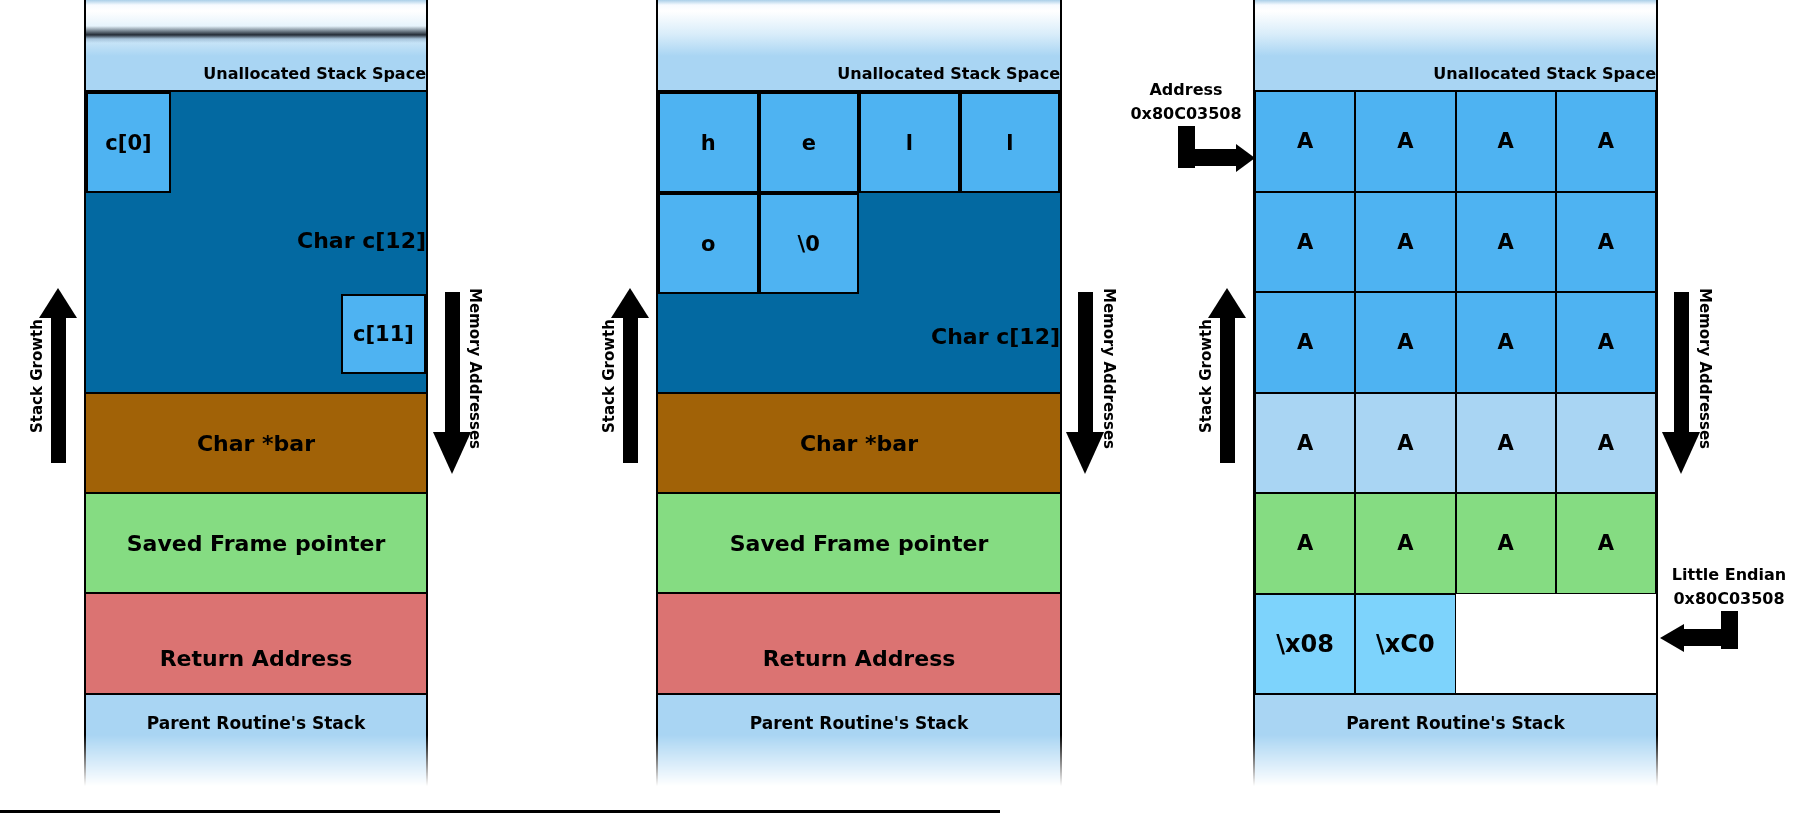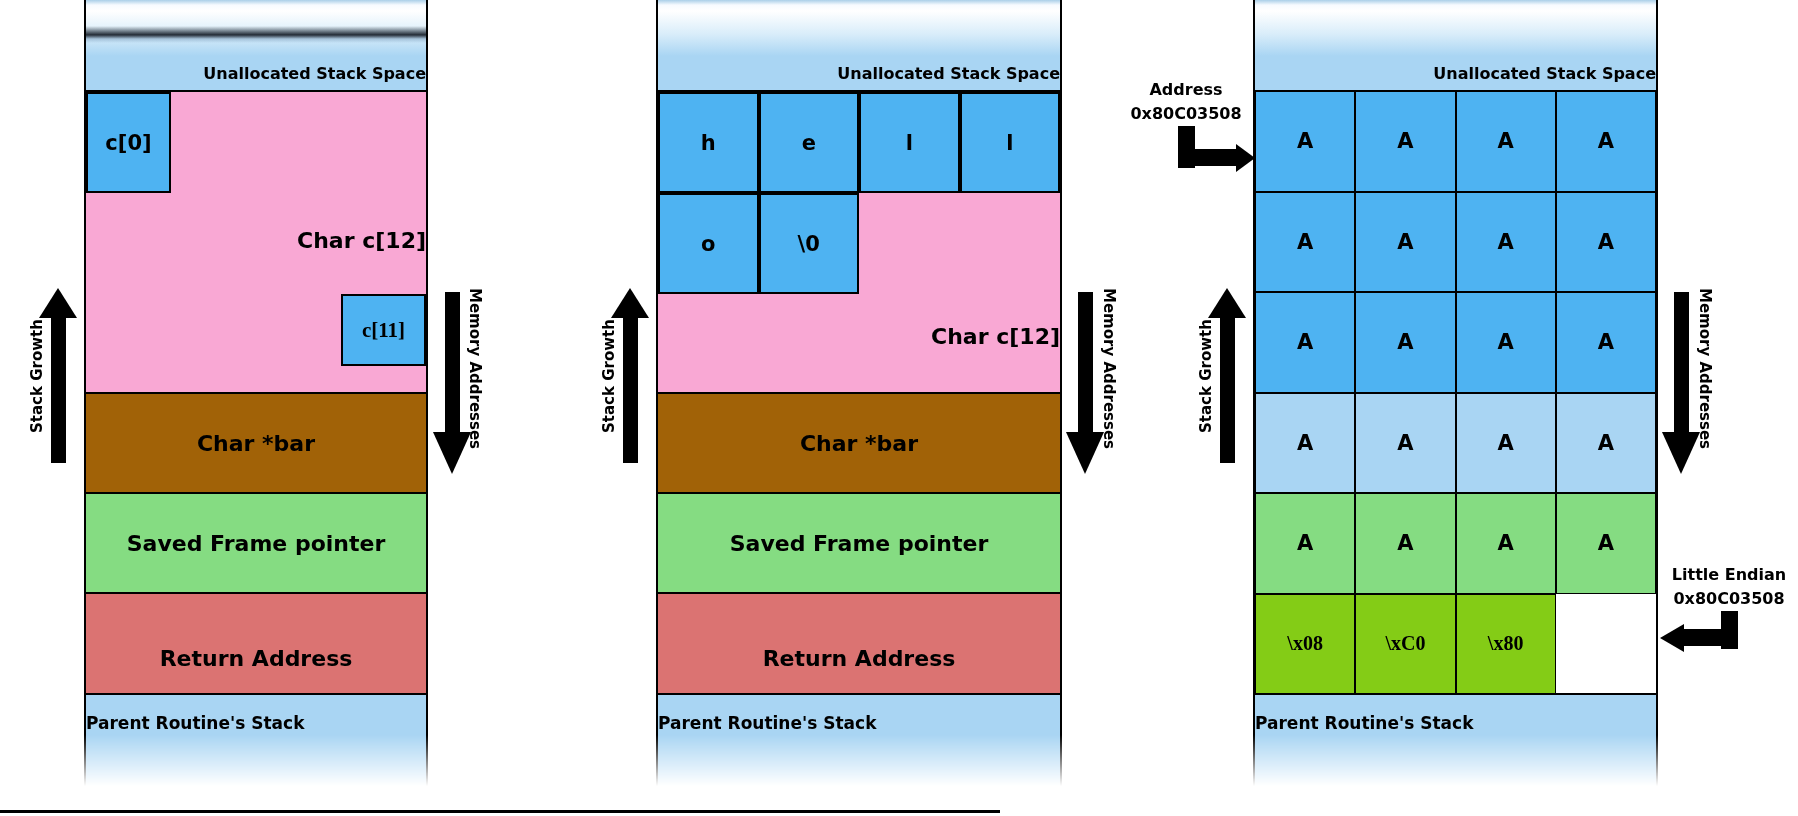--- a/index.html
+++ b/index.html
@@ -25,32 +25,32 @@
   .unalloc-label{
     position:absolute; left:0; right:0; bottom:7px; text-align:right; font-size:16px;
   }
   .smudge{
     position:absolute; left:0; right:0; top:26px; height:17px;
     background:linear-gradient(180deg,rgba(10,22,36,0) 0%,rgba(8,18,30,0.5) 30%,rgba(4,10,20,0.85) 52%,rgba(70,110,150,0.3) 76%,rgba(160,200,235,0) 100%);
   }
 
   .bufzone{
     position:absolute; left:0; right:0; top:90px; height:302px; box-sizing:border-box;
-    background:#f9a8d4; border-top:2px solid #000;
+    background:#0369a1; border-top:2px solid #000;
   }
   .zone-label{
     position:absolute; left:0; right:0; text-align:right; font-size:22px;
   }
   .floatcell{
     position:absolute; box-sizing:border-box; width:25%; height:101px;
     background:#4eb3f2; border:2px solid #000;
     display:flex; align-items:center; justify-content:center; font-size:21px;
   }
   .cell-c0{left:0; top:0;}
-  .cell-c11{right:0; top:202px; height:72px;font-family:Liberation Serif, serif;}
+  .cell-c11{right:0; top:202px; height:80px;}
 
   .cellrow{position:absolute; left:0; right:0; display:flex;}
   .row-a{top:0; height:101px;}
   .row-b{top:101px; height:101px;}
   .qcell{
     box-sizing:border-box; width:25%; height:100%;
     background:#4eb3f2; border:2px solid #000;
     display:flex; align-items:center; justify-content:center; font-size:21px;
   }
 
@@ -58,36 +58,36 @@
     position:absolute; left:0; right:0; box-sizing:border-box; border-top:2px solid #000;
     display:flex; align-items:center; justify-content:center; font-size:22px;
   }
   .band-bar   {top:392px; height:100px; background:#a16207;}
   .band-green {top:492px; height:100px; background:#85dc82;}
   .band-red   {top:592px; height:131px; background:#db7372;}
   .band-parent{
     position:absolute; left:0; right:0; top:693px; height:99px; box-sizing:border-box;
     border-top:2px solid #000; background:#a9d5f3;
   }
-  .parent-label{position:absolute; left:0; right:0; top:18px; font-size:17px;}
+  .parent-label{position:absolute; left:0; right:0; top:18px; text-align:center; font-size:17px;}
 
   
   .gridzone{
     position:absolute; left:0; right:0; top:90px; height:603px;
     display:flex; flex-direction:column; border-top:1px solid #000;
   }
   .grow{flex:1; display:flex;}
   .gcell{
     box-sizing:border-box; width:25%; border:1.5px solid #000;
     display:flex; align-items:center; justify-content:center; font-size:21px;
   }
   .g-dark .gcell{background:#4eb3f2;}
   .g-light .gcell{background:#a9d5f3;}
   .g-green .gcell{background:#85dc82;}
-  .g-red .gcell{background:#84cc16; font-size:20px;font-family:Liberation Serif, serif;}
+  .g-red .gcell{background:#7dd3fc; font-size:24px;}
 
   
   .arrow-up{position:absolute; top:288px; width:38px;}
   .arrow-up .head{width:0; height:0; border-left:19px solid transparent; border-right:19px solid transparent; border-bottom:30px solid #000;}
   .arrow-up .shaft{width:15px; height:145px; margin:0 auto; background:#000;}
   .arrow-down{position:absolute; top:292px; width:38px;}
   .arrow-down .shaft{width:15px; height:140px; margin:0 auto; background:#000;}
   .arrow-down .head{width:0; height:0; border-left:19px solid transparent; border-right:19px solid transparent; border-top:42px solid #000;}
   .au-1{left:39px;}  .au-2{left:611px;}  .au-3{left:1208px;}
   .ad-1{left:433px;} .ad-2{left:1066px;} .ad-3{left:1662px;}
@@ -195,21 +195,20 @@
       </div>
       <div class="grow g-green">
         <div class="gcell">A</div>
         <div class="gcell">A</div>
         <div class="gcell">A</div>
         <div class="gcell">A</div>
       </div>
       <div class="grow g-red">
         <div class="gcell">\x08</div>
         <div class="gcell">\xC0</div>
-        <div class="gcell">\x80</div>
       </div>
     </div>
     <div class="band-parent">
       <div class="parent-label">Parent Routine's Stack</div>
     </div>
   </div>
 
   <div class="arrow-up au-1">
     <div class="head"></div>
     <div class="shaft"></div>

